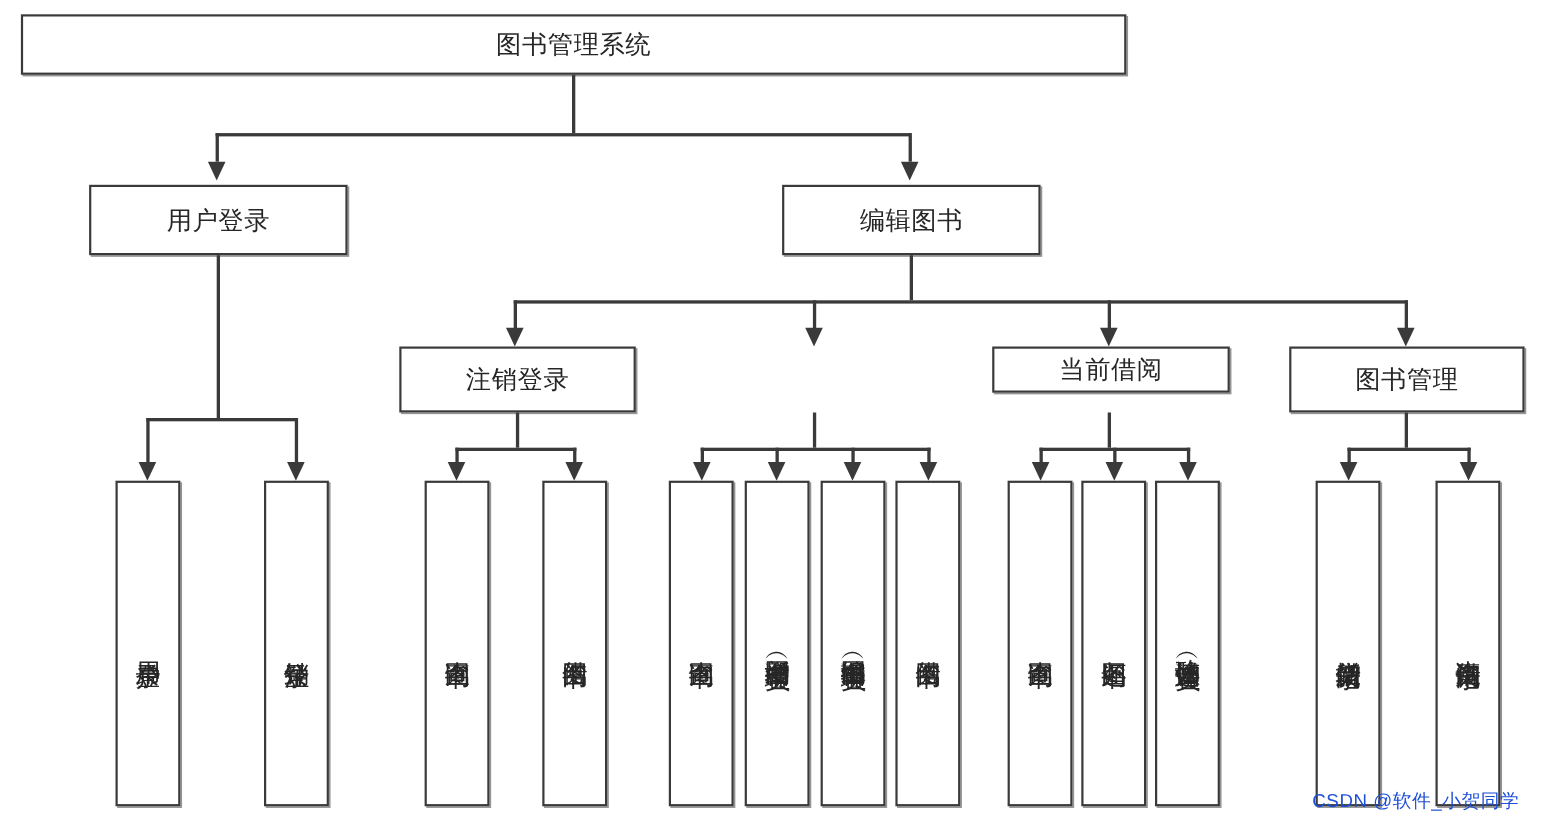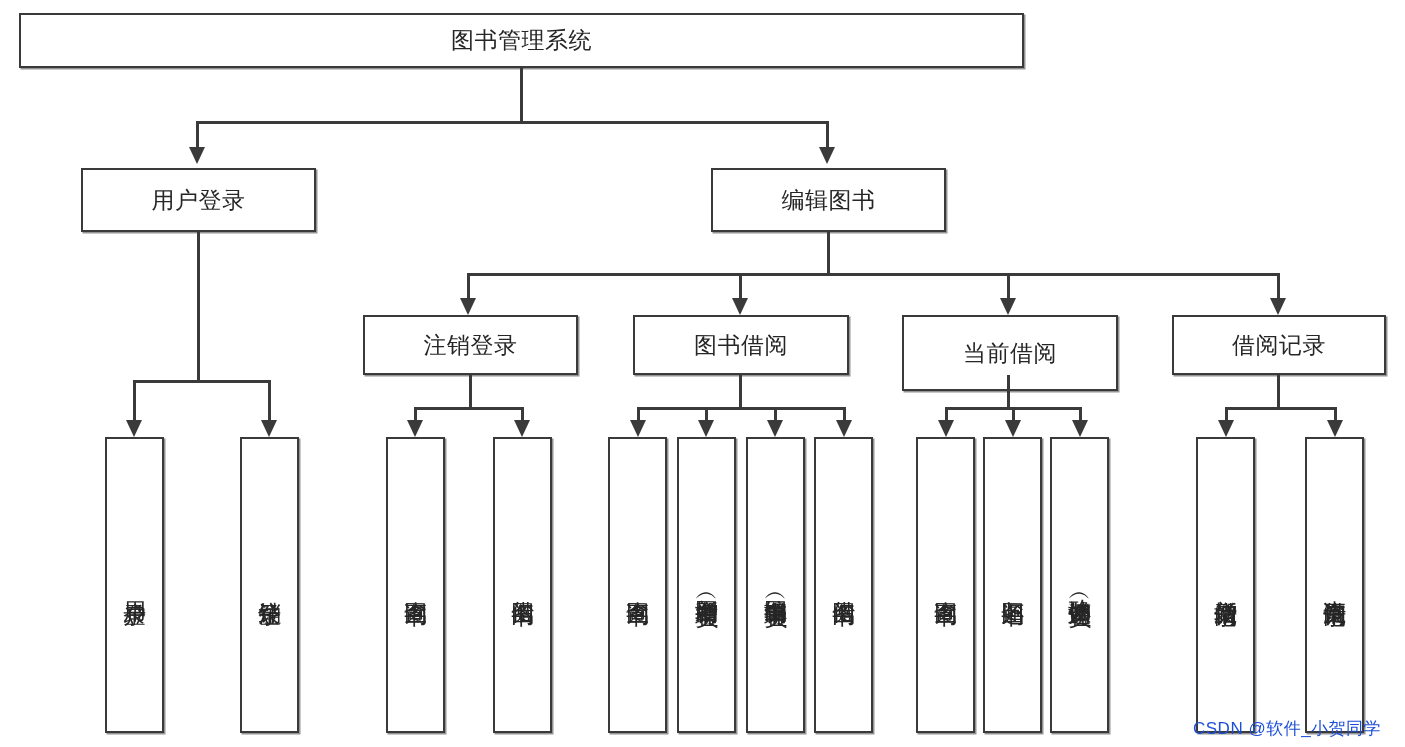--- a/index.html
+++ b/index.html
@@ -117,28 +117,25 @@
   <div class="vline" style="left:1007px; top:273px; height:33px;"></div>
   <div class="vline" style="left:1277px; top:273px; height:33px;"></div>
   <div class="arrow" style="left:460px; top:298px;"></div>
   <div class="arrow" style="left:732px; top:298px;"></div>
   <div class="arrow" style="left:1000px; top:298px;"></div>
   <div class="arrow" style="left:1270px; top:298px;"></div>
 
   <div class="node horiz" style="left:363px; top:315px; width:215px; height:60px;">
     <span class="label">注销登录</span>
   </div>
-  <div class="node horiz" style="left:633px; top:315px; width:216px; height:60px;">
-    <span class="label">图书借阅</span>
-  </div>
-  <div class="node horiz" style="left:902px; top:315px; width:216px; height:76px;">
+  <div class="node horiz" style="left:902px; top:315px; width:216px; height:42px;">
     <span class="label">当前借阅</span>
   </div>
   <div class="node horiz" style="left:1172px; top:315px; width:214px; height:60px;">
-    <span class="label">借阅记录</span>
+    <span class="label">图书管理</span>
   </div>
 
   <div class="vline" style="left:469px; top:375px; height:32px;"></div>
   <div class="hline" style="left:414px; top:407px; width:110px;"></div>
   <div class="vline" style="left:414px; top:407px; height:13px;"></div>
   <div class="vline" style="left:521px; top:407px; height:13px;"></div>
   <div class="arrow" style="left:407px; top:420px;"></div>
   <div class="arrow" style="left:514px; top:420px;"></div>
 
   <div class="vline" style="left:739px; top:375px; height:32px;"></div>

